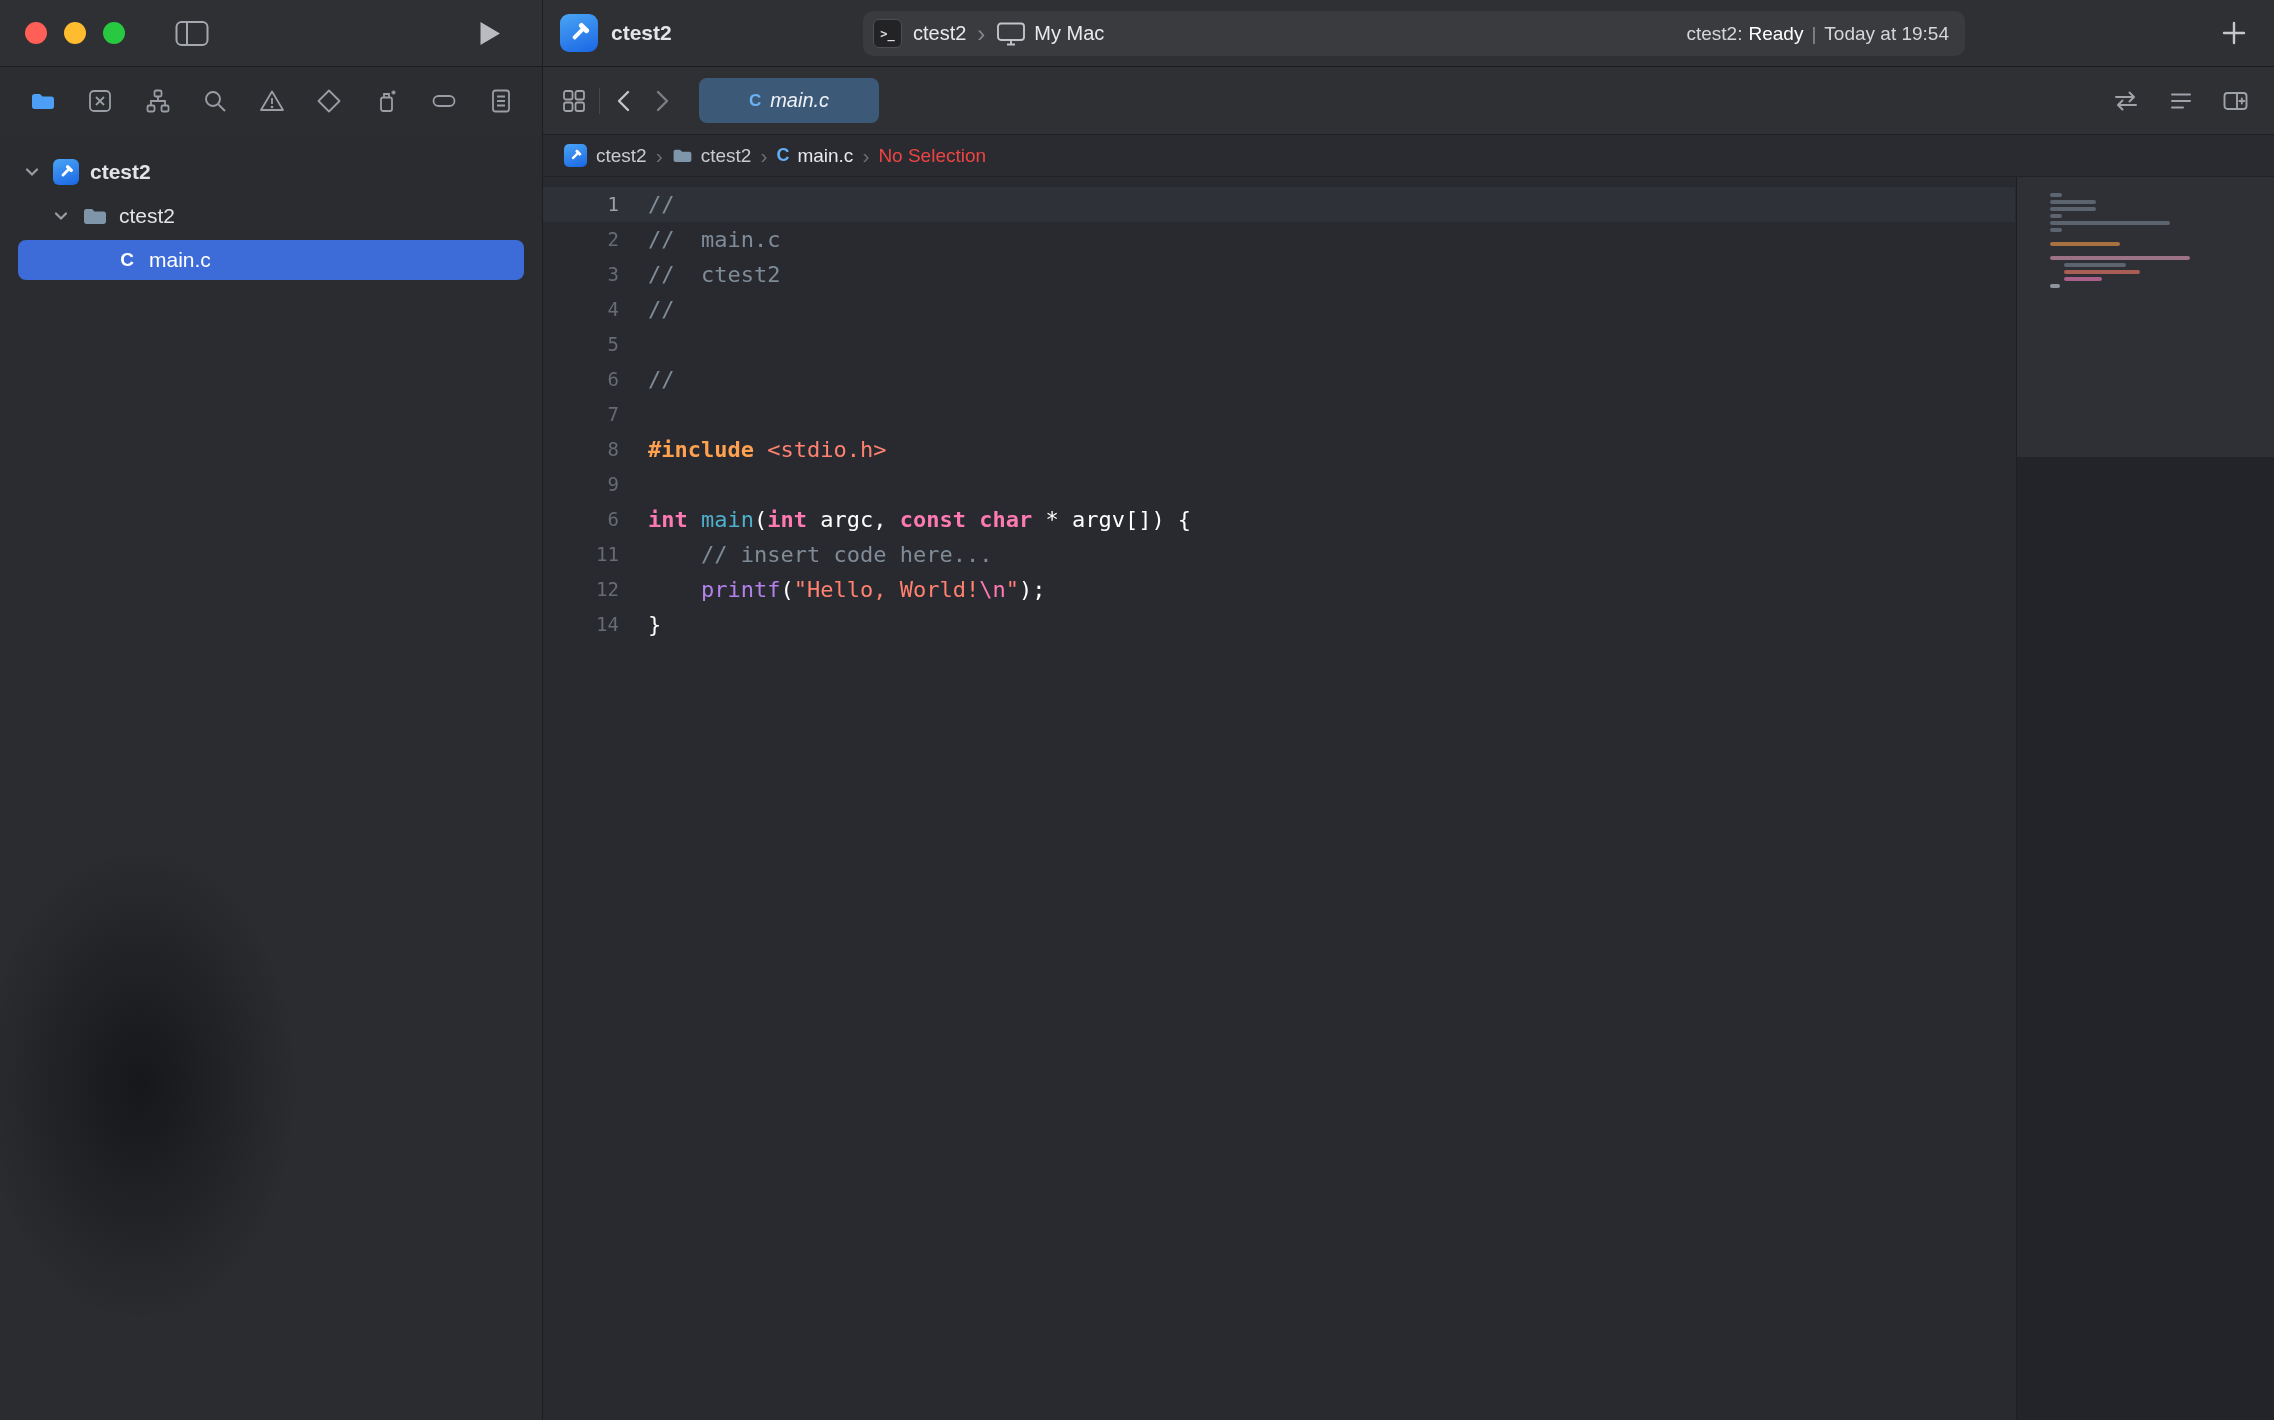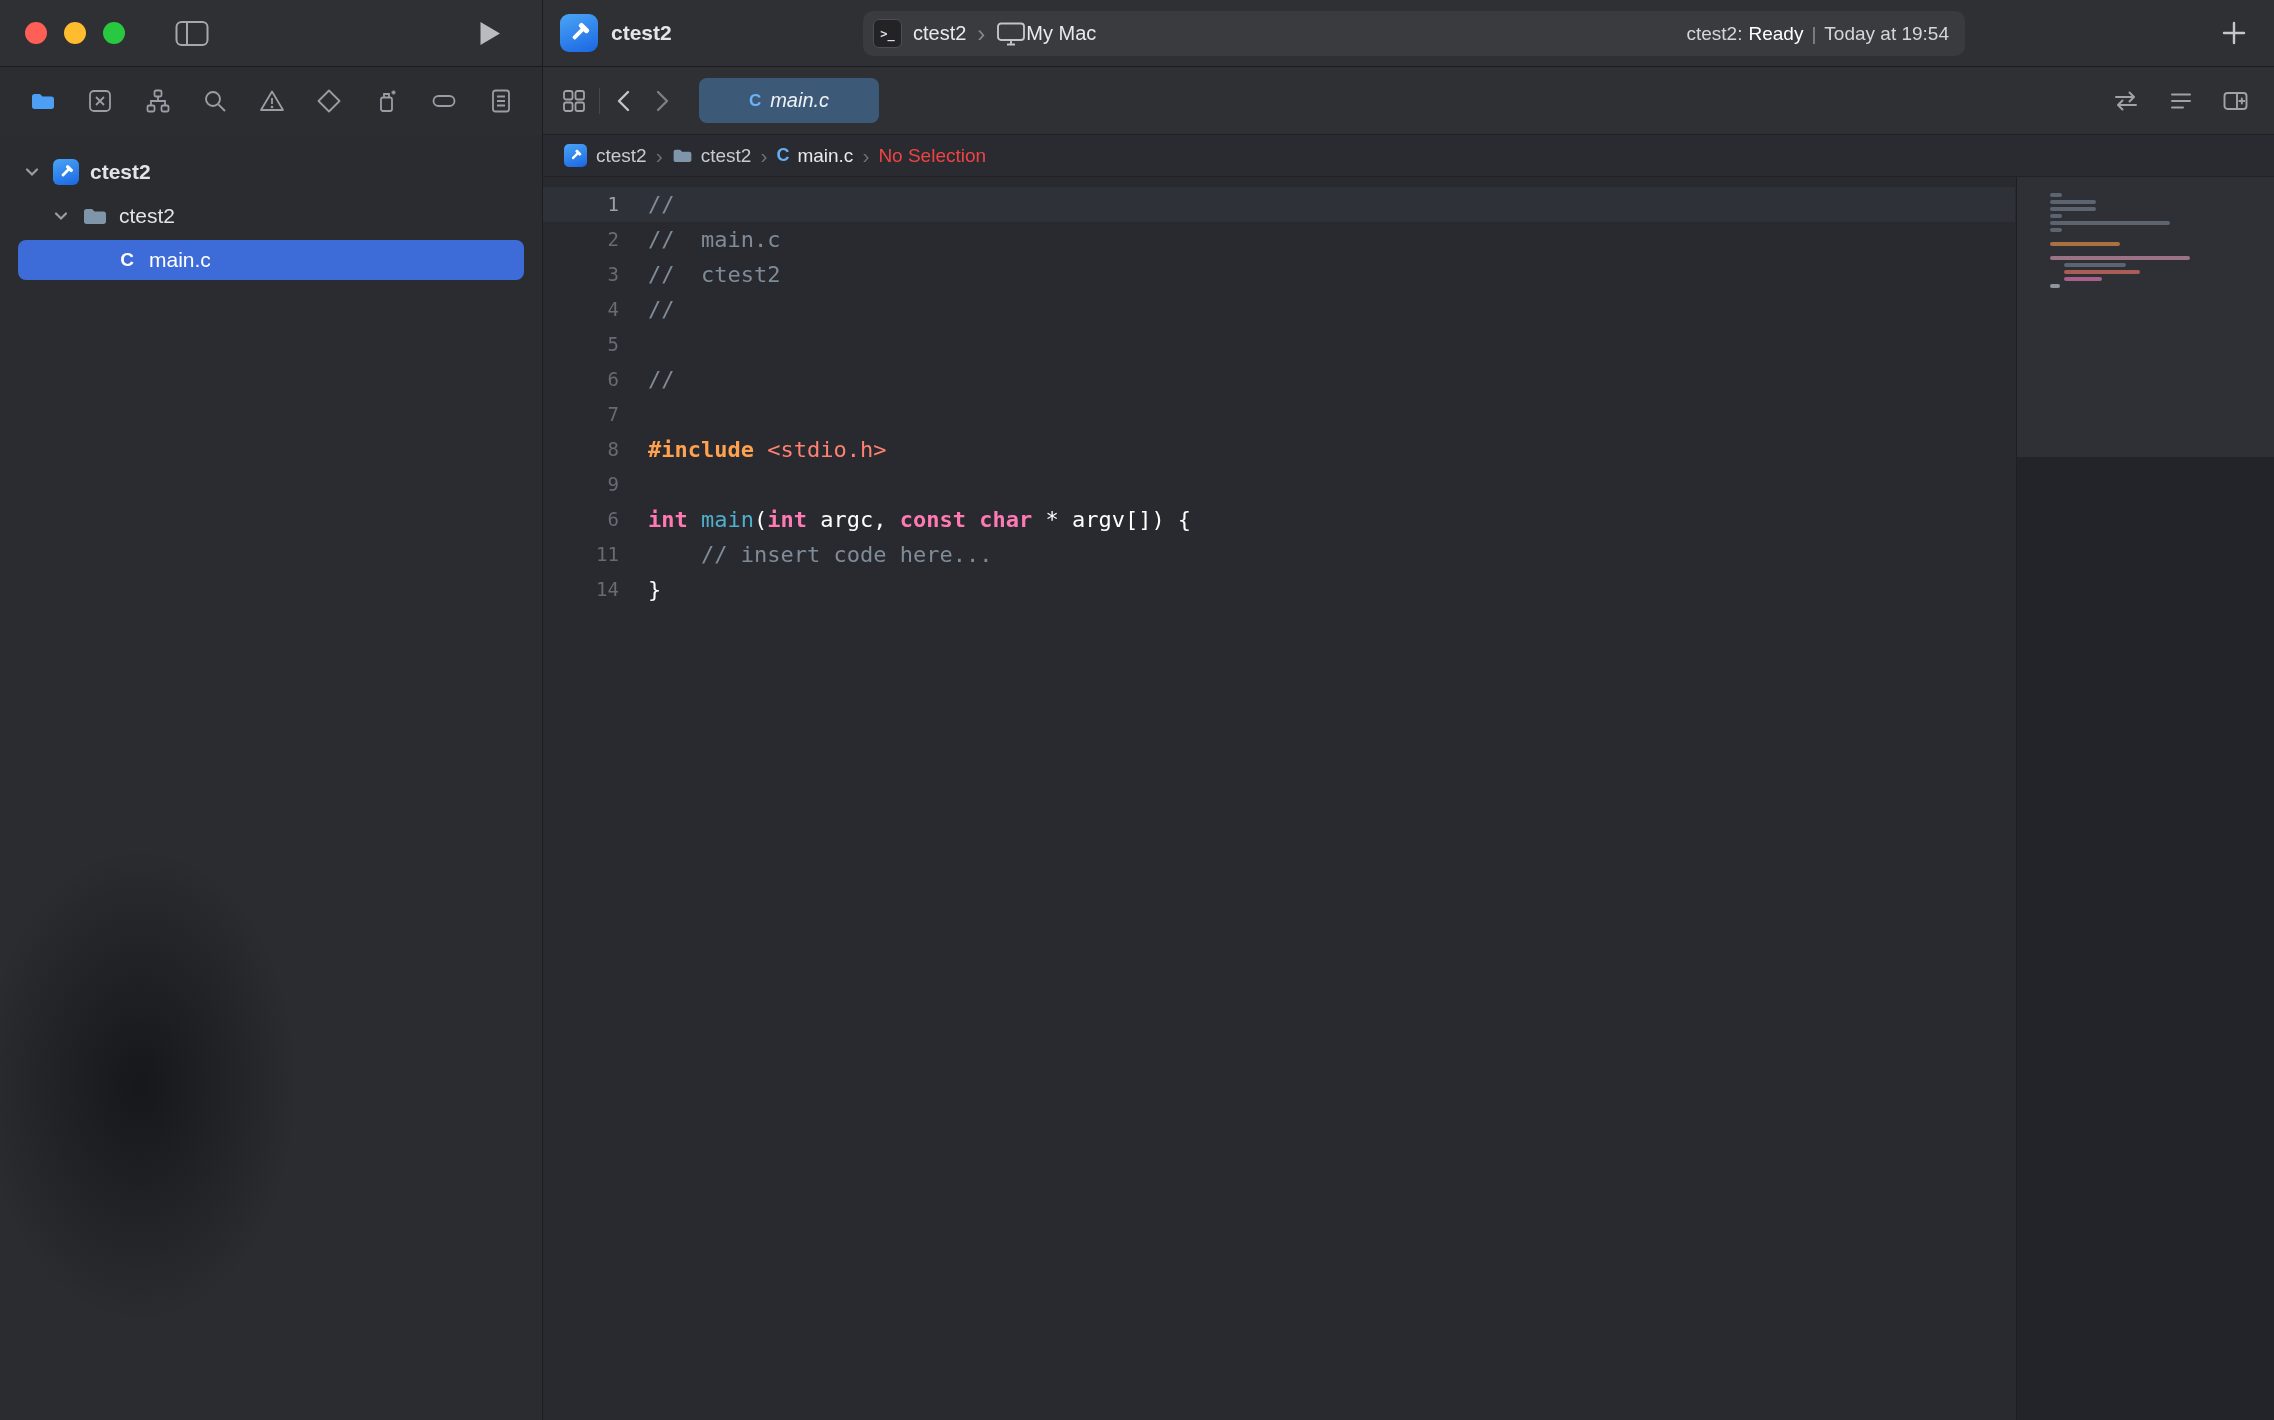--- a/index.html
+++ b/index.html
@@ -29,21 +29,21 @@
               background: linear-gradient(160deg, #4aa5f5, #1a66e4); display: flex; align-items: center; justify-content: center; }
   .win-title { margin-left: 13px; font-size: 21px; font-weight: 700; color: #e4e5e7; }
 
   .scheme-pill { position: absolute; left: 320px; top: 11px; width: 1102px; height: 45px;
                  background: #3a3b3f; border-radius: 10px; display: flex; align-items: center; padding: 0 16px 0 10px; }
   .terminal-icon { width: 29px; height: 29px; background: #232326; border: 1px solid #4d4e53; border-radius: 6px;
                    color: #dcdde0; font: 700 12px "DejaVu Sans Mono", monospace; display: flex; align-items: center; justify-content: center; }
   .scheme-name { margin-left: 11px; font-size: 20px; color: #e8e9eb; }
   .pill-chev { margin: 0 11px; color: #85868c; font-size: 24px; line-height: 1; }
   .mac-icon { color: #c2c4c9; display: flex; }
-  .dest-name { margin-left: 0; font-size: 20px; color: #e8e9eb; }
+  .dest-name { margin-left: 8px; font-size: 20px; color: #e8e9eb; }
   .status { margin-left: auto; font-size: 19px; color: #d5d6d9; white-space: nowrap; }
   .status .st-state { font-weight: 400; color: #ffffff; margin-left: 6px; }
   .status .st-sep { color: #8d8e93; margin: 0 8px; }
   .plus-btn { position: absolute; right: 26px; top: 50%; transform: translateY(-50%); color: #c6c7cb; }
 
   
   .nav-tabs { height: 68px; flex: 0 0 68px; background: #2c2d30; display: flex; align-items: center; justify-content: space-between; padding: 0 28px 0 30px; }
   .nav-tab { color: #9a9da5; display: flex; }
   .nav-tab.active { color: #4d9ff5; }
 
@@ -398,20 +398,24 @@
             <span class="ln">9</span>
             <span class="code-text"></span>
           </div>
           <div class="code-line">
             <span class="ln">6</span>
             <span class="code-text"><span class="tok-kw">int</span><span class="tok-pl"> </span><span class="tok-decl">main</span><span class="tok-pl">(</span><span class="tok-kw">int</span><span class="tok-pl"> argc, </span><span class="tok-kw">const</span><span class="tok-pl"> </span><span class="tok-kw">char</span><span class="tok-pl"> * argv[]) {</span></span>
           </div>
           <div class="code-line">
             <span class="ln">11</span>
             <span class="code-text"><span class="tok-pl">    </span><span class="tok-com">// insert code here...</span></span>
+          </div>
+          <div class="code-line">
+            <span class="ln">12</span>
+            <span class="code-text"><span class="tok-pl">    </span><span class="tok-call">printf</span><span class="tok-pl">(</span><span class="tok-str">"Hello, World!</span><span class="tok-esc">\n</span><span class="tok-str">"</span><span class="tok-pl">);</span></span>
           </div>
           <div class="code-line">
             <span class="ln">14</span>
             <span class="code-text"><span class="tok-pl">}</span></span>
           </div>
         </div>
       <div class="minimap">
         <div class="mm-viewport"></div>
         <div class="mm-bars">
             <div class="mm-bar" style="width: 12px; margin-left: 0px; background: rgb(92, 100, 112);"></div>

